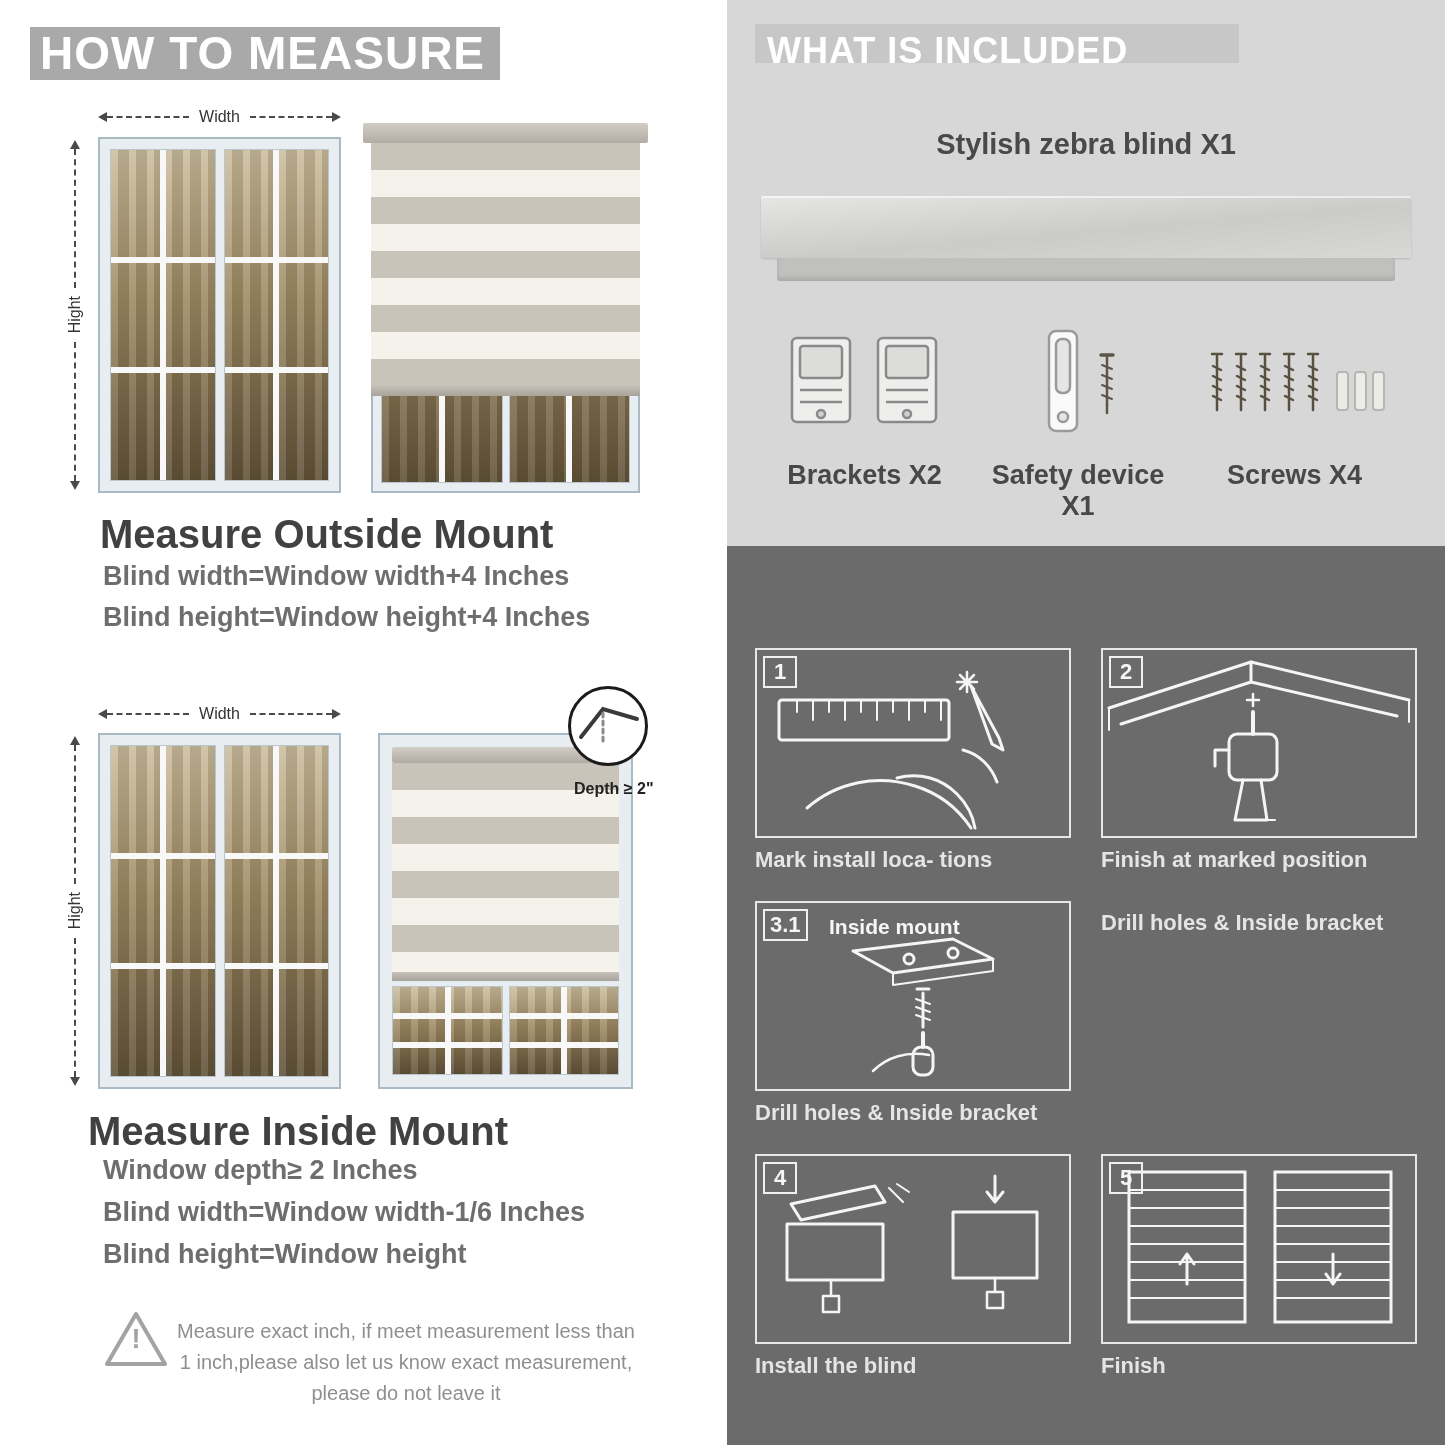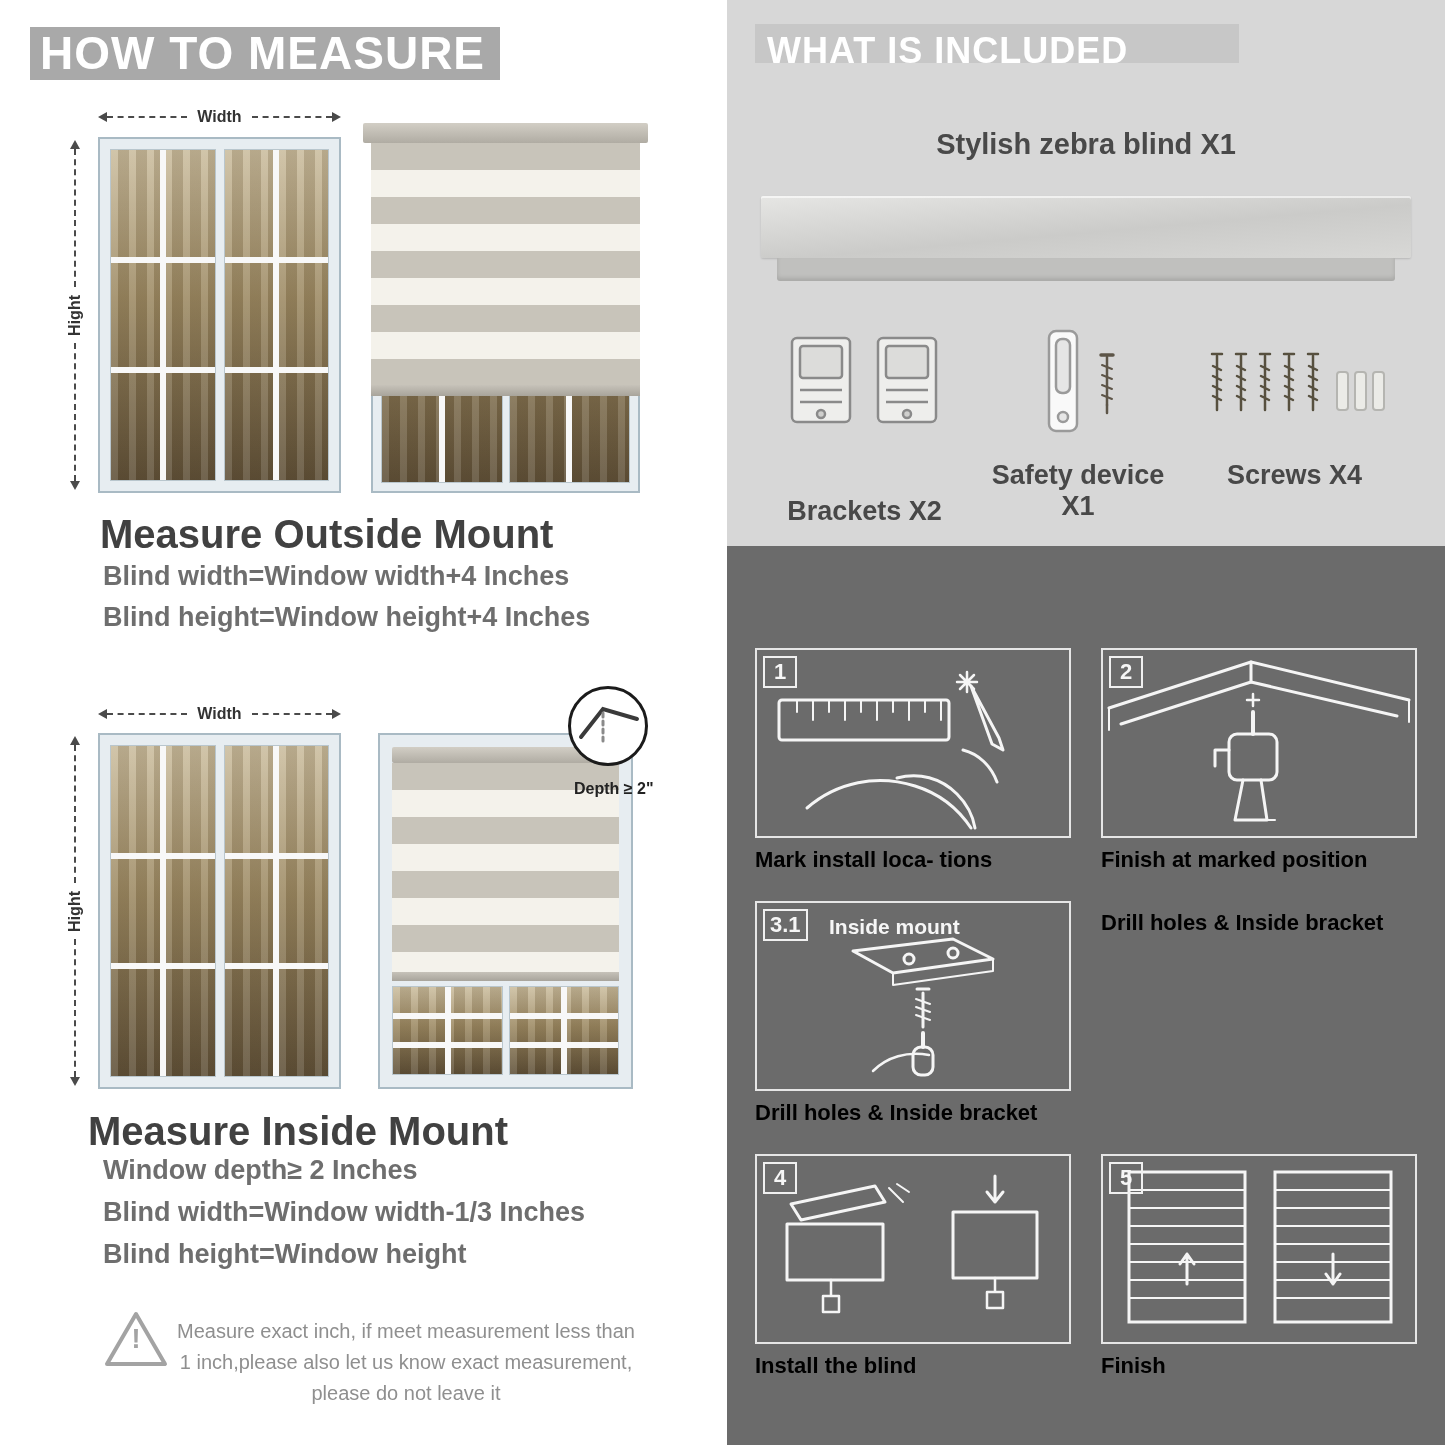--- a/index.html
+++ b/index.html
@@ -26,21 +26,21 @@
           linear-gradient(0deg, transparent calc(66.6% - 3px), #f8f8f8 calc(66.6% - 3px), #f8f8f8 calc(66.6% + 3px), transparent calc(66.6% + 3px)); }
 
   
   .zebra { background:repeating-linear-gradient(180deg, #c8c4ba 0 27px, #f4f2eb 27px 54px); }
   .cassette { background:linear-gradient(180deg,#d2cec5,#b0aca3); border-radius:2px; }
   .rail { background:linear-gradient(180deg,#c6c2b9,#a8a49b); }
 
   
   .h-arrow { display:flex; align-items:center; height:26px; }
   .h-arrow .line { flex:1; border-top:2px dashed #4a4a4a; }
-  .h-arrow .lbl, .v-arrow .lbl { font-size:16px; font-weight:bold; color:#333; }
+  .h-arrow .lbl, .v-arrow .lbl { font-size:16px; font-weight:normal; color:#333; }
   .h-arrow .lbl { padding:0 10px; }
   .head { width:0; height:0; border-style:solid; display:block; }
   .head.l { border-width:5px 9px 5px 0; border-color:transparent #4a4a4a transparent transparent; }
   .head.r { border-width:5px 0 5px 9px; border-color:transparent transparent transparent #4a4a4a; }
   .v-arrow { display:flex; flex-direction:column; align-items:center; width:26px; }
   .v-arrow .line { flex:1; border-left:2px dashed #4a4a4a; width:0; }
   .head.u { border-width:0 5px 9px 5px; border-color:transparent transparent #4a4a4a transparent; }
   .head.d { border-width:9px 5px 0 5px; border-color:#4a4a4a transparent transparent transparent; }
   .v-arrow .lbl { writing-mode:vertical-rl; transform:rotate(180deg); padding:8px 0; white-space:nowrap; }
 
@@ -65,21 +65,21 @@
   #mount { left:727px; top:546px; width:718px; height:899px; background:#6b6b6b; }
   #mount-banner { left:28px; top:21px; width:572px; height:56px; background:#ffffff;
                   color:#3b3b3b; font-size:36px; font-weight:bold; line-height:56px; padding-left:14px; letter-spacing:1px; }
   #steps-grid { left:28px; top:102px; width:662px; display:grid;
                 grid-template-columns:316px 316px; column-gap:30px; row-gap:28px; }
   .panel { position:relative; height:190px; border:2px solid #e6e6e6; overflow:hidden; }
   .badge { position:absolute; left:6px; top:6px; min-width:34px; height:32px; padding:0 5px;
            border:2px solid #f0f0f0; color:#f6f6f6; font-weight:bold; font-size:22px;
            display:flex; align-items:center; justify-content:center; z-index:2; }
   .step-label { position:absolute; left:72px; top:12px; color:#f6f6f6; font-weight:bold; font-size:21px; z-index:2; }
-  .caption { margin-top:9px; color:#000000; font-weight:bold; font-size:22px; }
+  .caption { margin-top:9px; color:#e5e5e5; font-weight:bold; font-size:22px; }
   .art { position:absolute; inset:0; width:100%; height:100%; }
 
   
   #depth-circle { left:568px; top:686px; width:80px; height:80px; border-radius:50%;
                   background:#fff; border:3px solid #1b1b1b; z-index:3; }
   #depth-label { left:574px; top:780px; font-size:16px; font-weight:bold; color:#222; }
 </style>
 </head>
 <body>
 
@@ -157,21 +157,21 @@
         <g fill="none" stroke-linecap="round">
           <path d="M10 48 L32 20 L66 30" stroke="#3a3a3a" stroke-width="4"></path>
           <path d="M32 24 V54" stroke="#8a8a8a" stroke-width="3" stroke-dasharray="4 4"></path>
         </g>
       </svg>
     </div>
     <div class="abs" id="depth-label">Depth ≥ 2"</div>
 
     <div class="abs section-title" style="left:88px;top:1109px;">Measure Inside Mount</div>
     <div class="abs rule-line" style="left:103px;top:1155px;">Window depth≥ 2 Inches</div>
-    <div class="abs rule-line" style="left:103px;top:1197px;">Blind width=Window width-1/3 Inches</div>
+    <div class="abs rule-line" style="left:103px;top:1197px;">Blind width=Window width-1/6 Inches</div>
     <div class="abs rule-line" style="left:103px;top:1239px;">Blind height=Window height</div>
 
     <div class="abs" style="left:103px;top:1308px;width:70px;height:70px;">
       <svg viewBox="0 0 66 62" width="66" height="62">
         <path d="M33 6 L62 56 H4 Z" fill="none" stroke="#a3a3a3" stroke-width="4" stroke-linejoin="round"></path>
       </svg>
       <span id="warning-mark">!</span>
     </div>
     <div class="abs" id="warning-text" style="left:175px;top:1316px;">Measure exact inch, if meet measurement less than 1 inch,please also let us know exact measurement, please do not leave it</div>
   </section>
@@ -218,21 +218,21 @@
         <path d="M84 14v54M79 12h10M80 24l8 4M80 34l8 4M80 44l8 4M80 54l8 4"></path>
         <path d="M108 14v54M103 12h10M104 24l8 4M104 34l8 4M104 44l8 4M104 54l8 4"></path>
       </g>
       <g stroke="#b5b5b1" stroke-width="2" fill="#ebebE7">
         <rect x="132" y="30" width="11" height="38" rx="3"></rect>
         <rect x="150" y="30" width="11" height="38" rx="3"></rect>
         <rect x="168" y="30" width="11" height="38" rx="3"></rect>
       </g>
     </svg>
 
-    <div class="item-label" style="left:25px;width:225px;margin-top:36px;">Brackets X2</div>
+    <div class="item-label" style="left:25px;width:225px;">Brackets X2</div>
     <div class="item-label" style="left:246px;width:210px;">Safety device X1</div>
     <div class="item-label" style="left:465px;width:205px;">Screws X4</div>
   </section>
 
   <section class="abs" id="mount">
 
     <div class="abs" id="steps-grid">
 
       <div class="step">
         <div class="panel">

